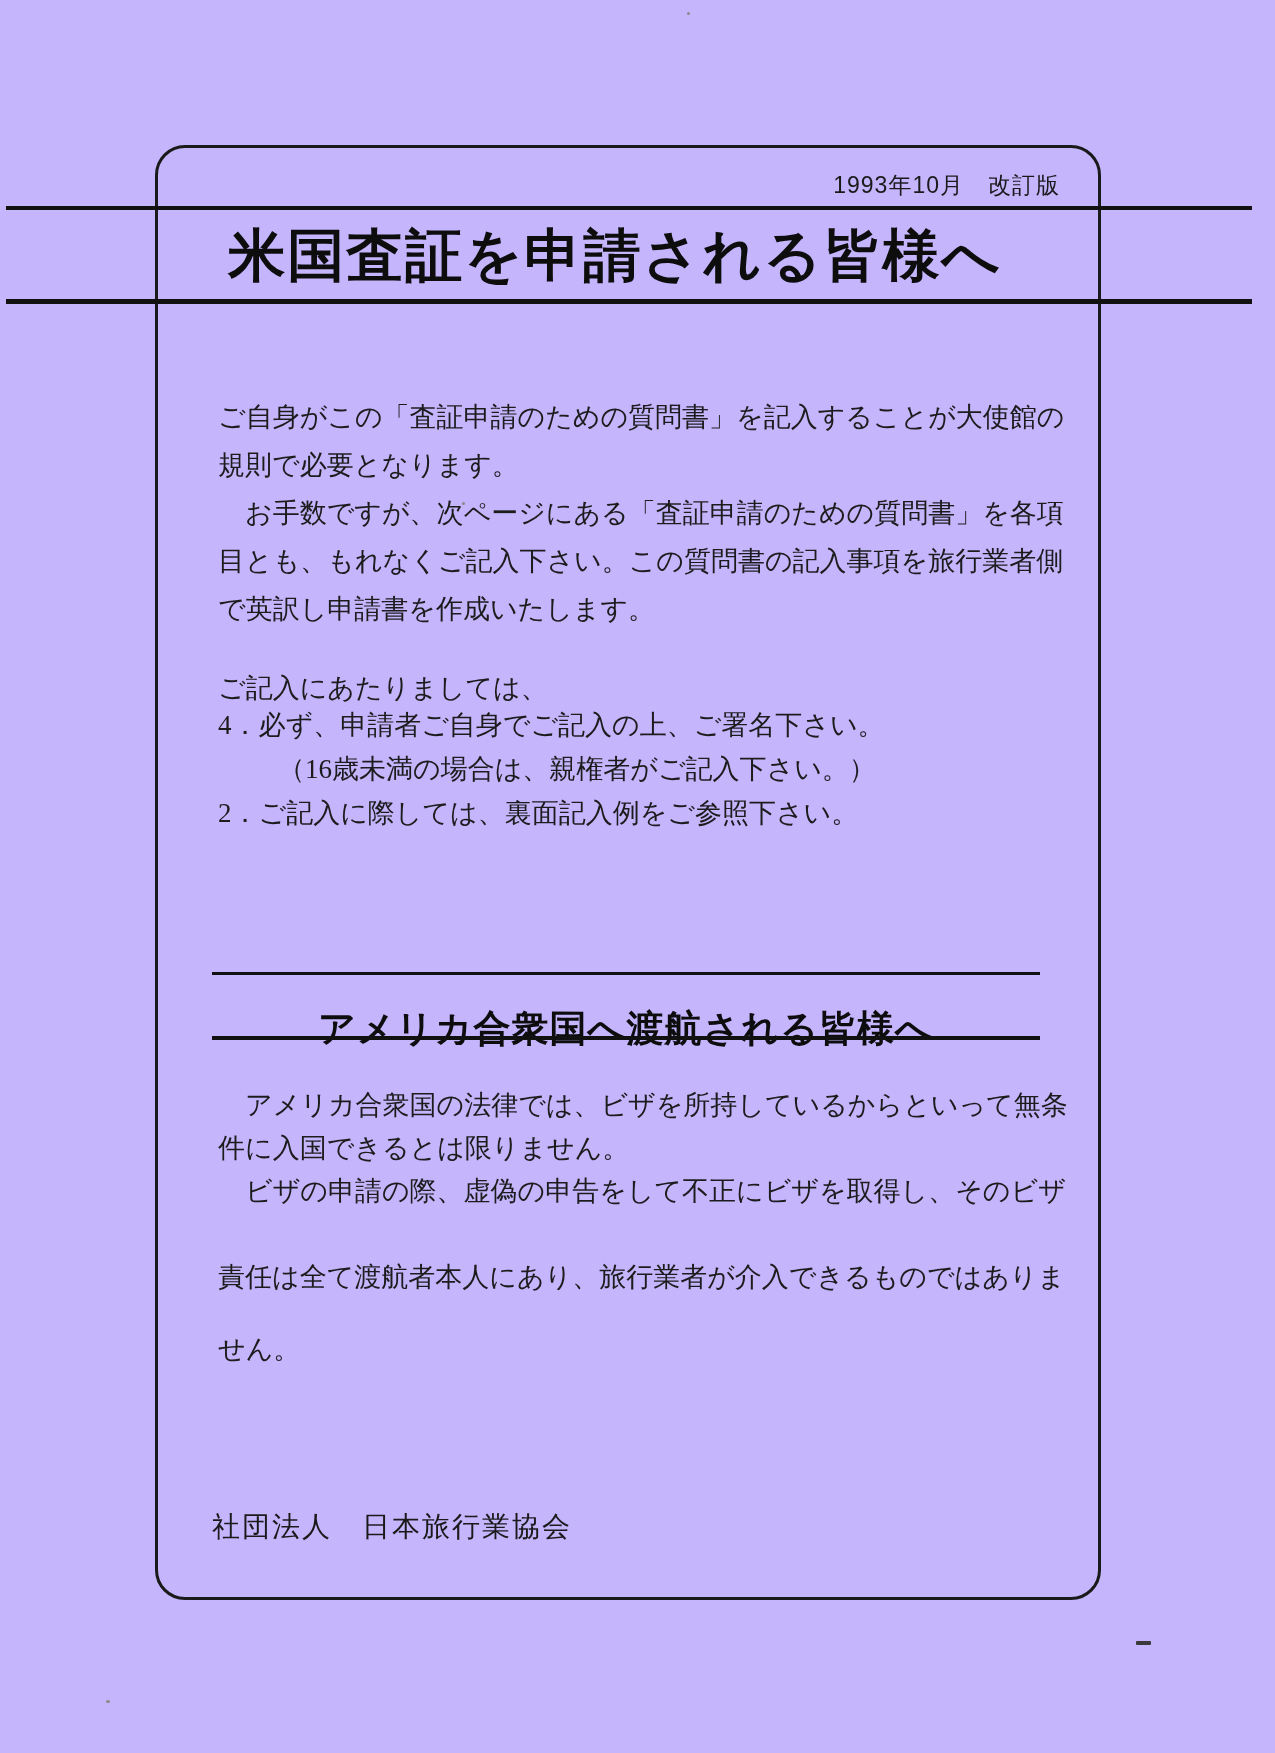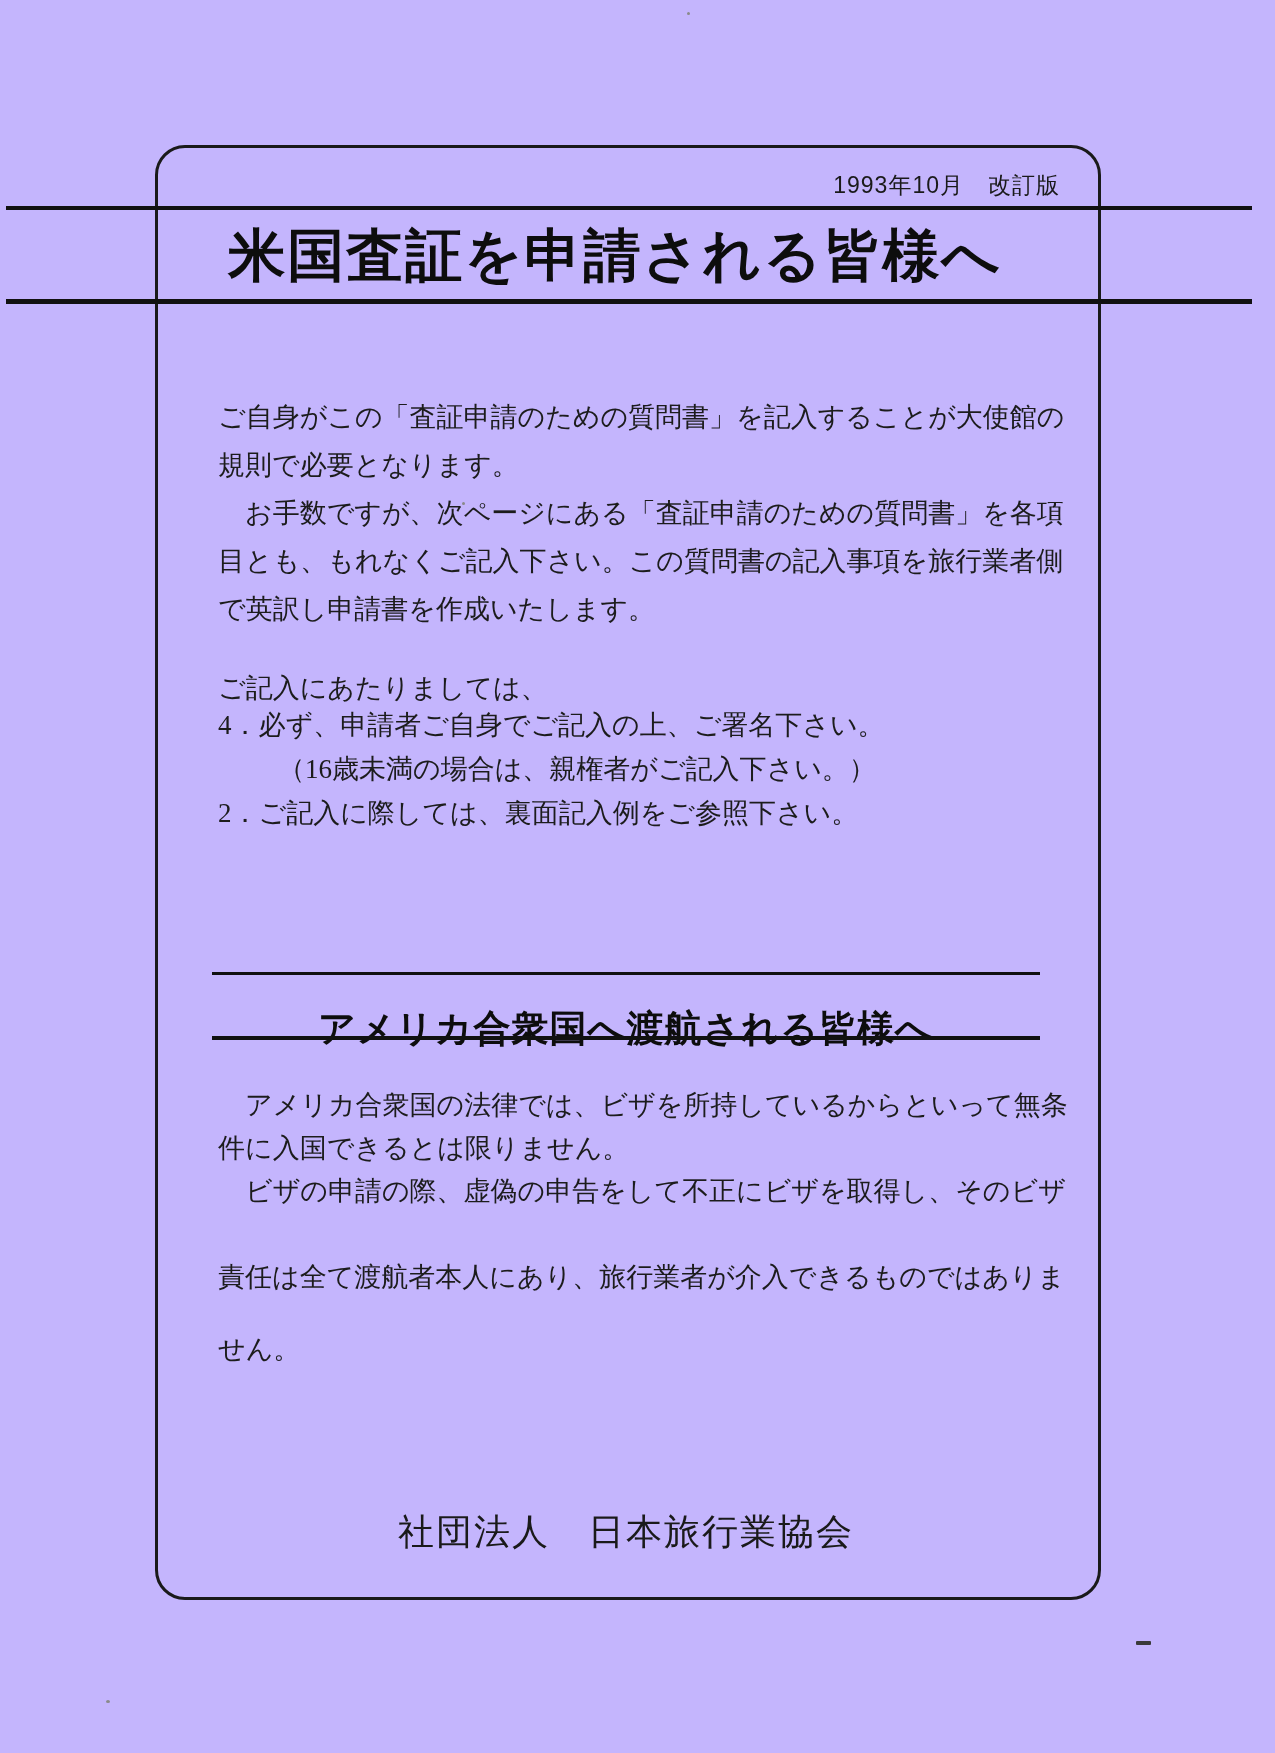--- a/index.html
+++ b/index.html
@@ -53,22 +53,22 @@
     font-family:"Liberation Sans","DejaVu Sans",sans-serif;
     font-weight:900;
     font-size:37px;
     letter-spacing:1px;
     white-space:nowrap;
     color:#0d0d0d;
     margin-top:20px;
   }
   .signature{
     position:absolute;left:212px;top:1508px;width:828px;
-    text-align:center;
-    font-size:36px;letter-spacing:2px;white-space:nowrap;
+    text-align:left;
+    font-size:28px;letter-spacing:2px;white-space:nowrap;
   }
   .speck{position:absolute;background:#8a8a8a;border-radius:50%;}
   .speck-dash{position:absolute;background:#3a3a3a;border-radius:1px;}
 </style>
 </head>
 <body>
 
 <div class="page">
 
   <div class="doc-border"></div>

